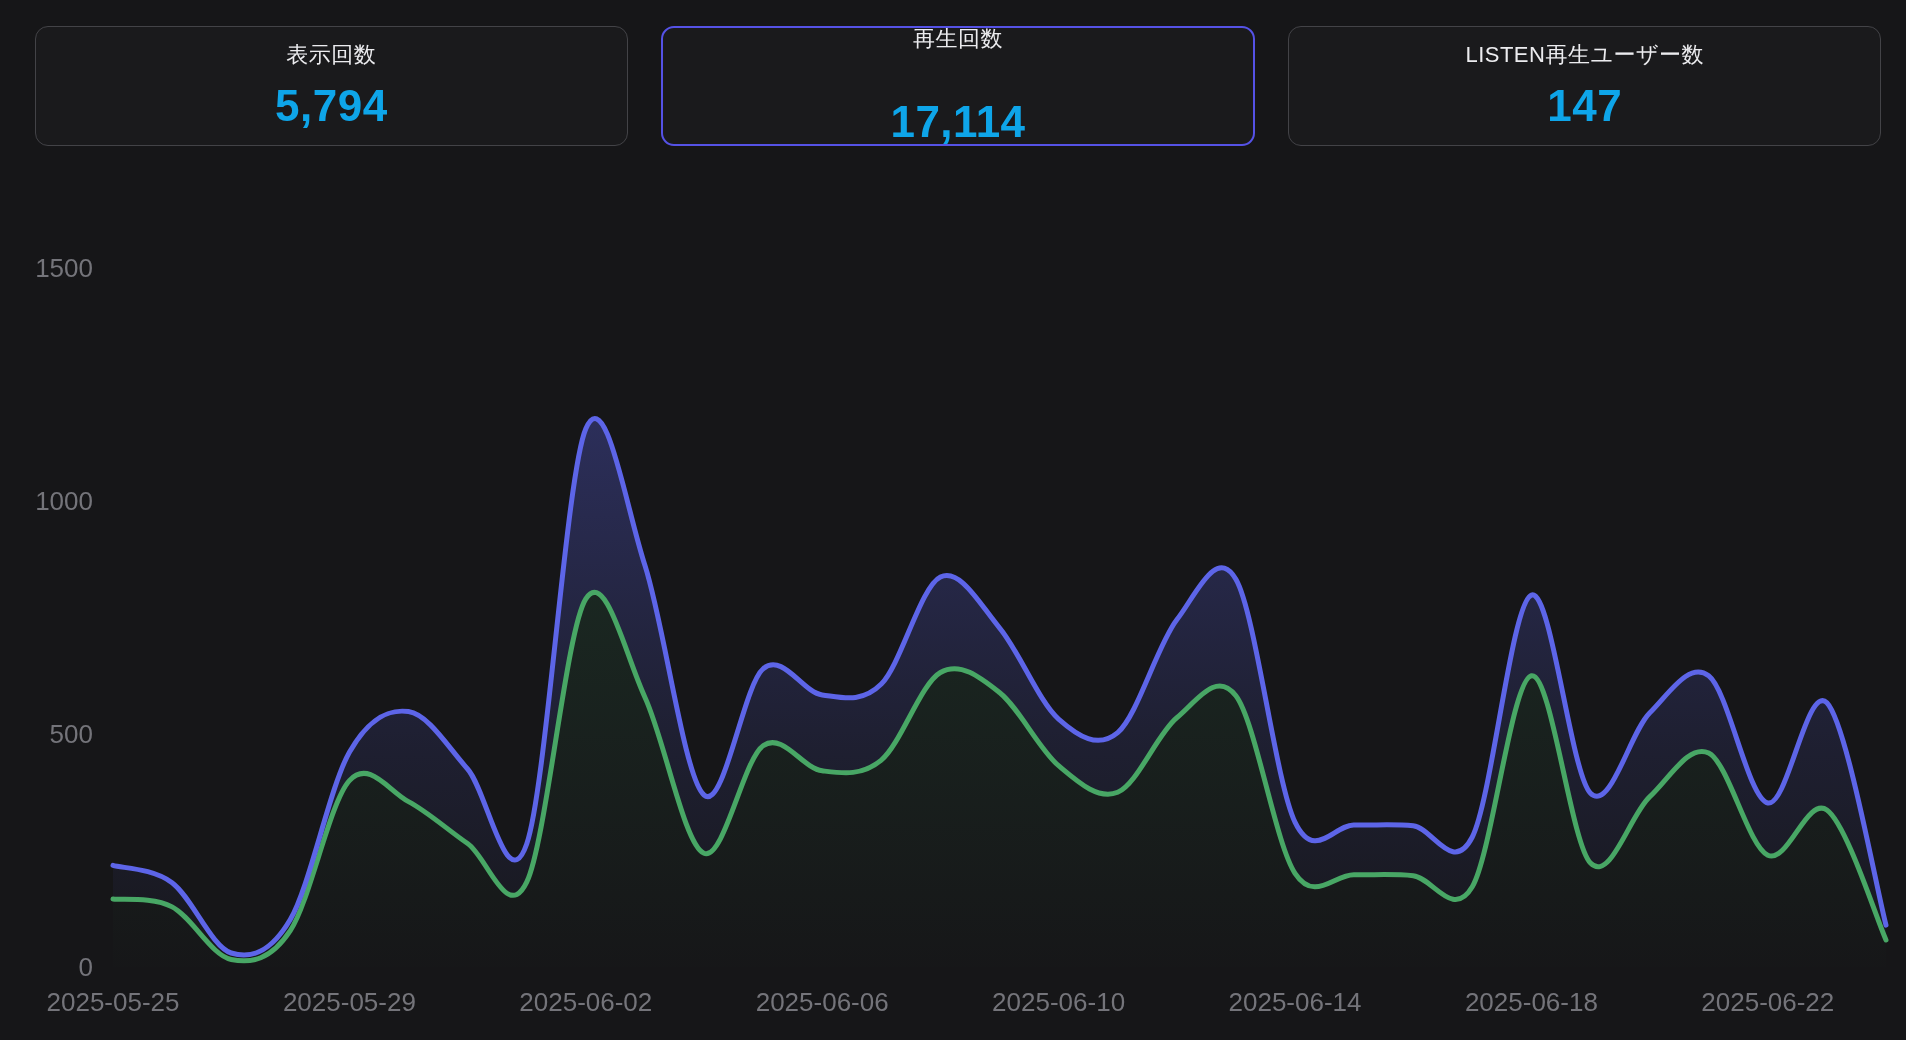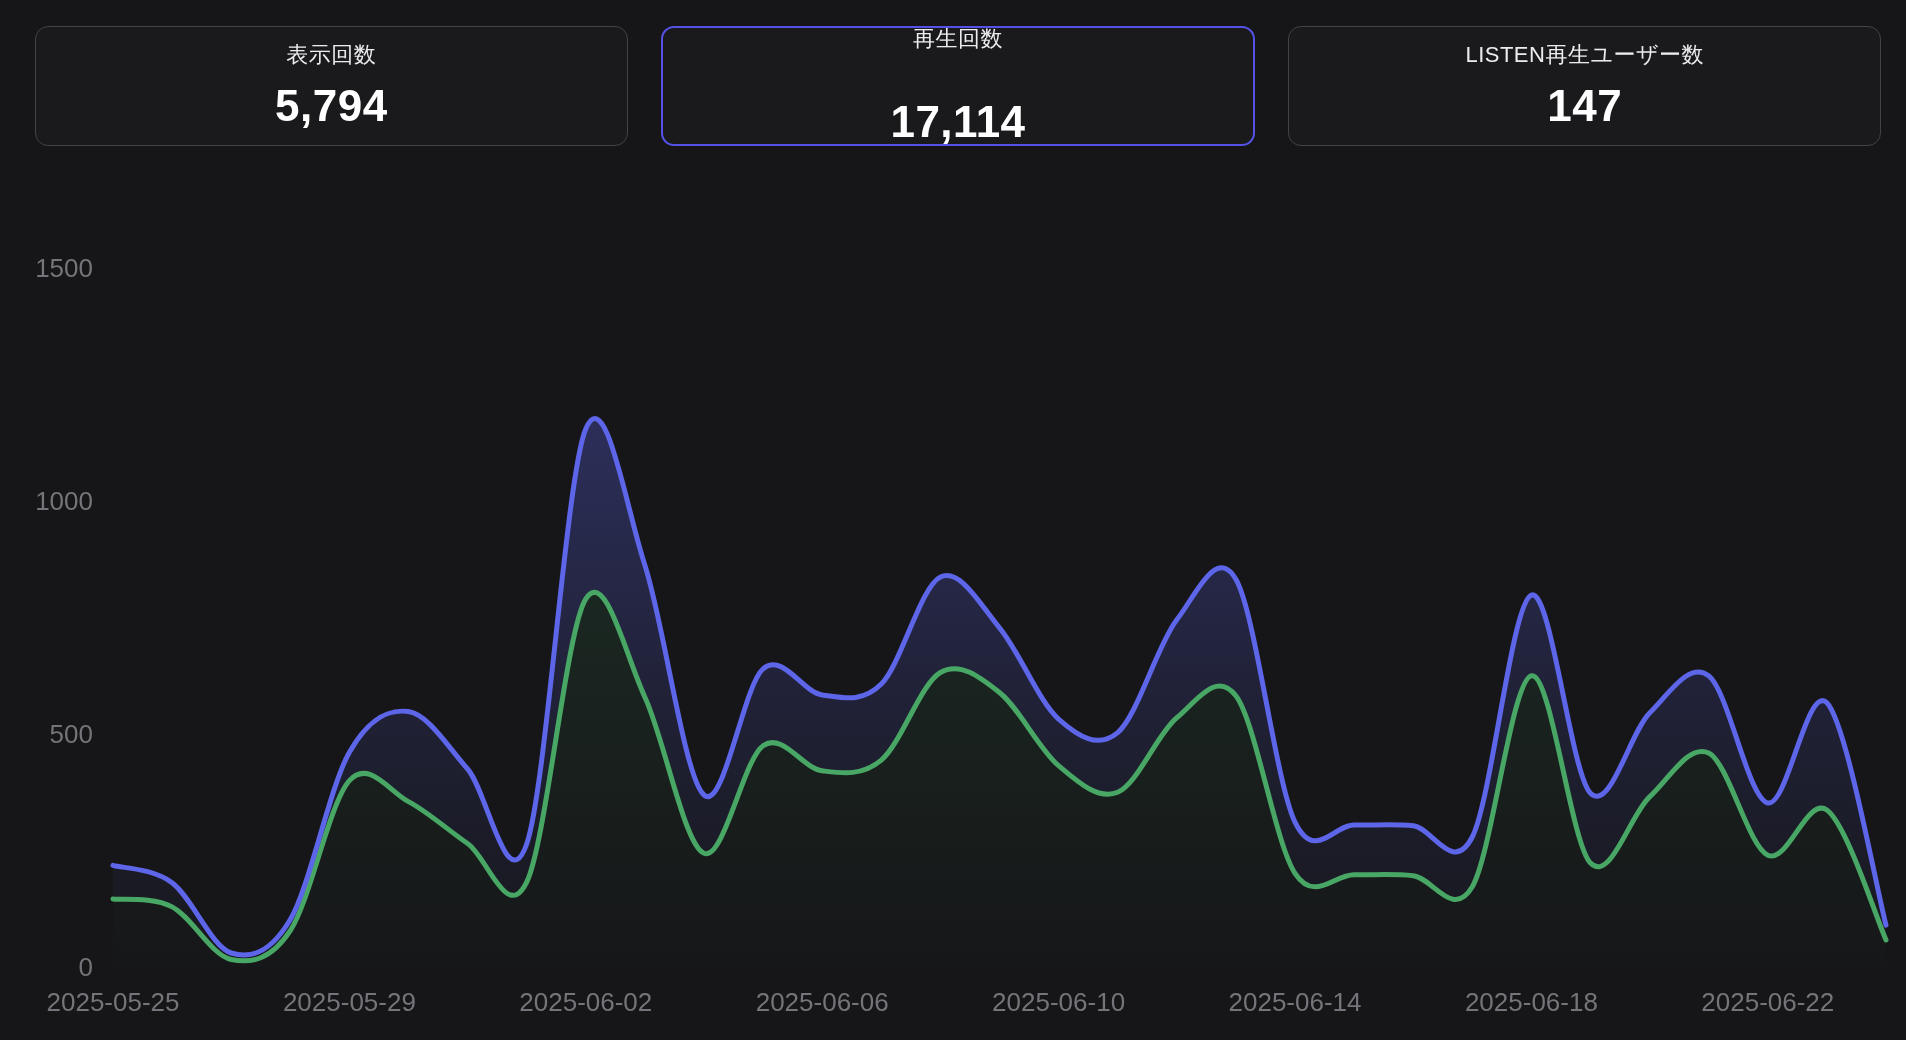--- a/index.html
+++ b/index.html
@@ -46,21 +46,21 @@
   .card-label {
     font-size: 22px;
     line-height: 1;
     color: #ececef;
     letter-spacing: 0.5px;
   }
   .card-value {
     font-size: 44px;
     line-height: 1;
     font-weight: 700;
-    color: #ffffff;
+    color: #0ea5e9;
     letter-spacing: 0.5px;
   }
   .chart {
     position: absolute;
     inset: 0;
     z-index: 1;
   }
   svg text {
     font-family: "Liberation Sans", "DejaVu Sans", sans-serif;
     font-size: 26px;

